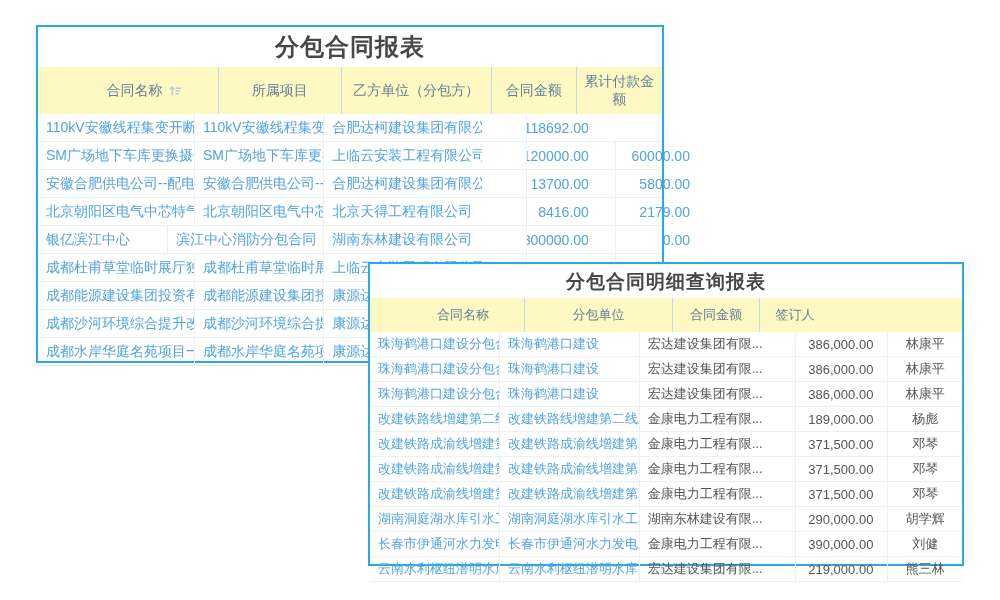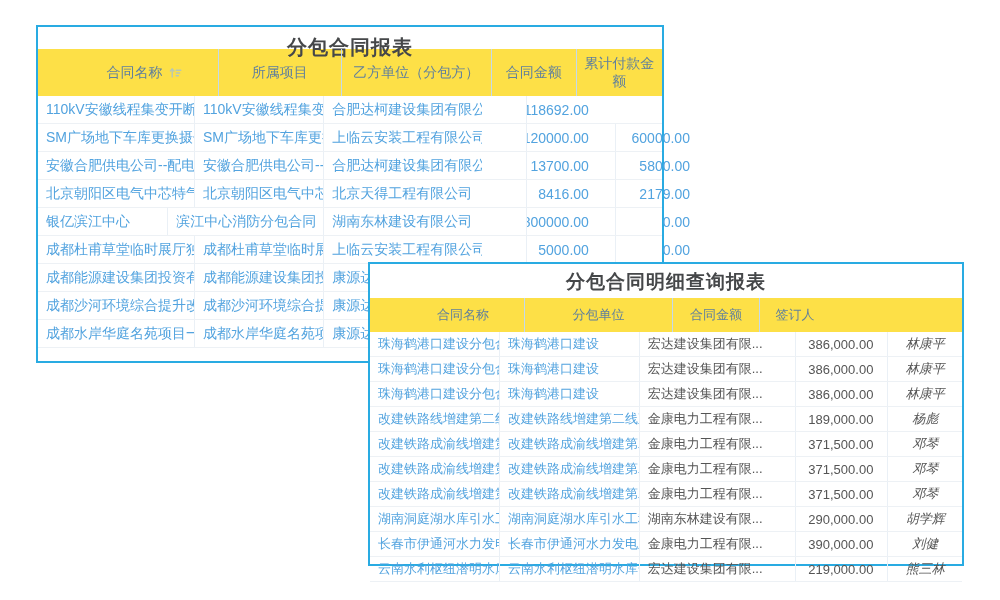--- a/index.html
+++ b/index.html
@@ -10,44 +10,44 @@
   }
   .window{
     position:absolute;background:#ffffff;
     border:2px solid #29ABE2;box-sizing:border-box;
   }
   #win1{left:36px;top:25px;width:628px;height:338px;z-index:1;}
   #win2{left:368px;top:262px;width:596px;height:304px;z-index:2;}
   .title{
     text-align:center;font-weight:bold;color:#454749;letter-spacing:1px;
   }
-  #win1 .title{height:22px;line-height:40px;font-size:20px;}
+  #win1 .title{height:40px;line-height:40px;font-size:24px;}
   #win2 .title{height:34px;line-height:36px;font-size:19px;}
-  .thead{display:flex;background:#fde047;color:#61809C;padding-left:32px;}
+  .thead{display:flex;background:#fef9c3;color:#61809C;padding-left:32px;}
   #win1 .thead{height:47px;font-size:14px;}
   #win2 .thead{height:34px;font-size:13px;}
   .th{
     display:flex;align-items:center;justify-content:center;text-align:center;
     box-sizing:border-box;padding:0 5px;line-height:1.25;
     border-left:1px solid #c3d9ec;flex-shrink:0;overflow:hidden;
   }
   .th:first-child{border-left:none;}
   .tbody{display:block;}
   .tr{display:flex;border-bottom:1px solid #EDF1F5;box-sizing:border-box;}
   #win1 .tr{height:28px;font-size:14px;}
   #win2 .tr{height:25px;font-size:13px;}
   .td{
     display:flex;align-items:center;box-sizing:border-box;padding:0 8px;
     overflow:hidden;white-space:nowrap;flex-shrink:0;
     border-left:1px solid #EAF0F6;color:#555555;
   }
   .td:first-child{border-left:none;}
   .link{color:#52A3DF;}
   .num{justify-content:flex-end;}
-  .ctr{justify-content:center;padding:0 17px;font-style:italic;}
+  .ctr{justify-content:center;padding:0 17px;}
   #win1 .c1{width:25.0%;} #win1 .c2{width:20.7%;} #win1 .c3{width:25.4%;}
   #win1 .c4{width:14.3%;} #win1 .c5{width:14.6%;}
   #win1 .td.c4{padding-right:26px;margin-left:44px;} #win1 .td.c5{padding-right:16px;}
   #win2 .c1{width:21.8%;} #win2 .c2{width:23.6%;} #win2 .c3{width:26.4%;}
   #win2 .c4{width:15.6%;} #win2 .c5{width:12.6%;}
   #win2 .td.c4{padding-right:14px;}
   .sort-icon{margin-left:6px;display:inline-flex;cursor:pointer;opacity:0.75;}
 </style>
 </head>
 <body>

